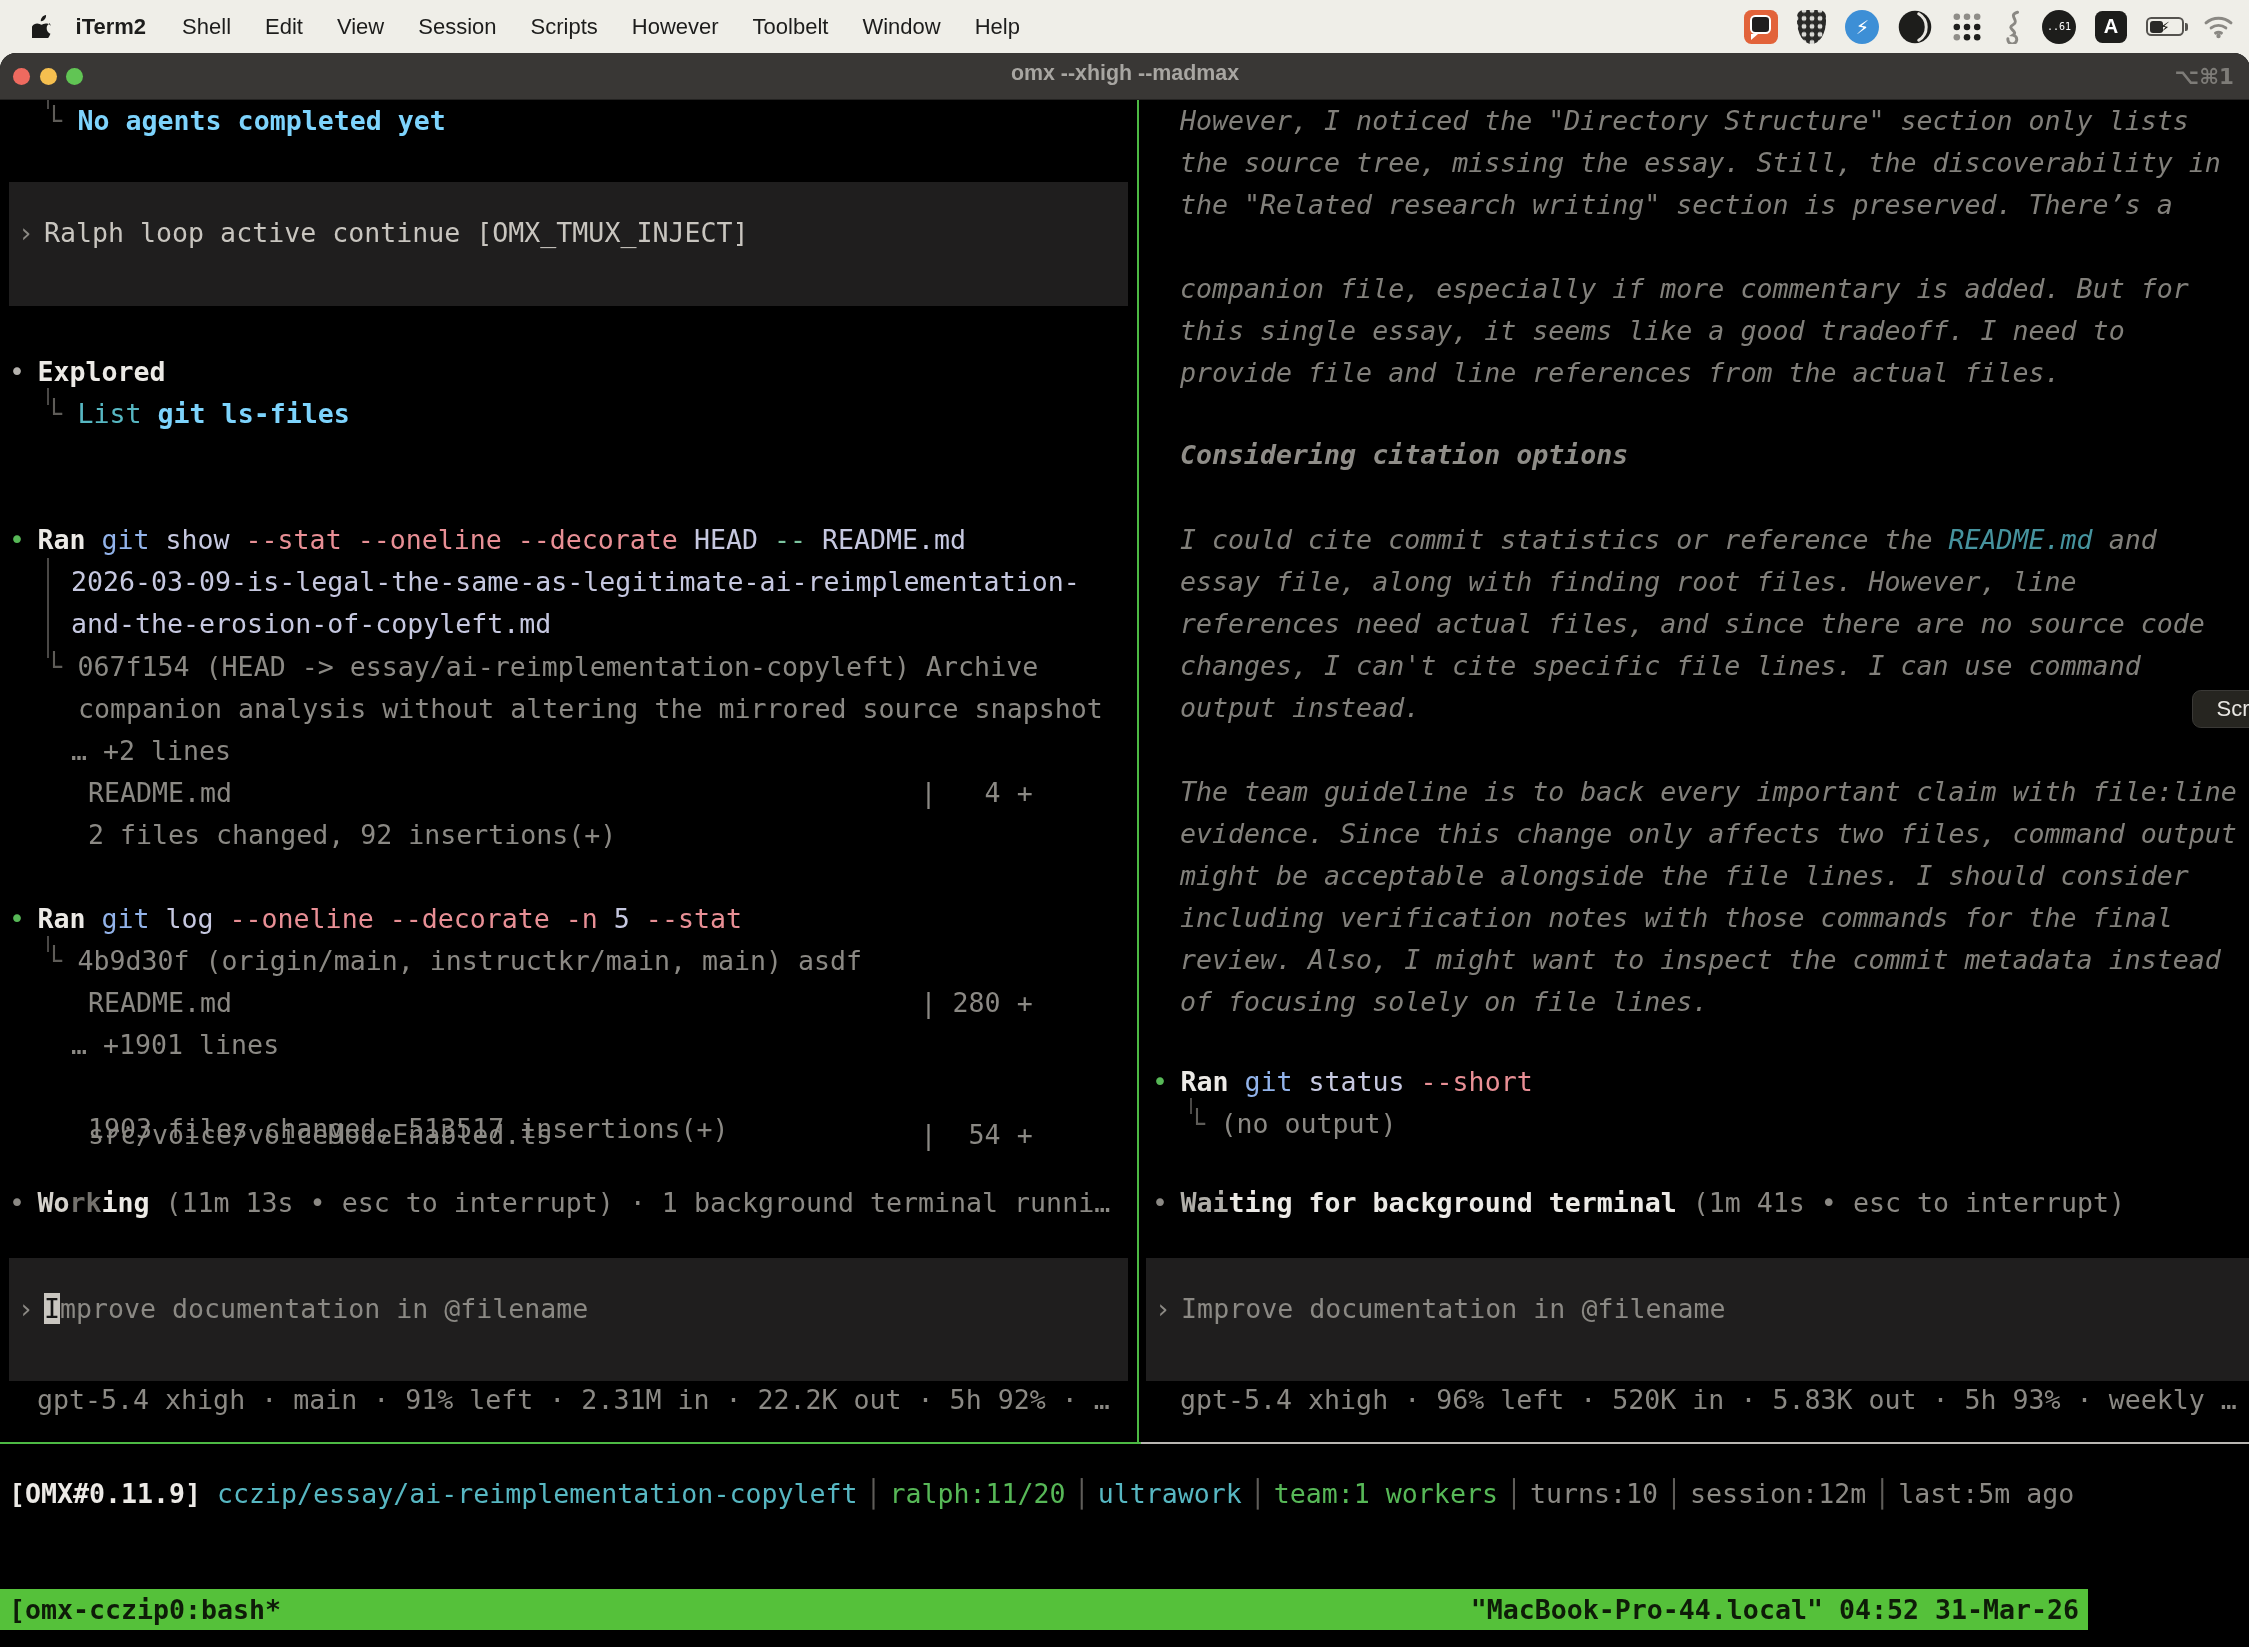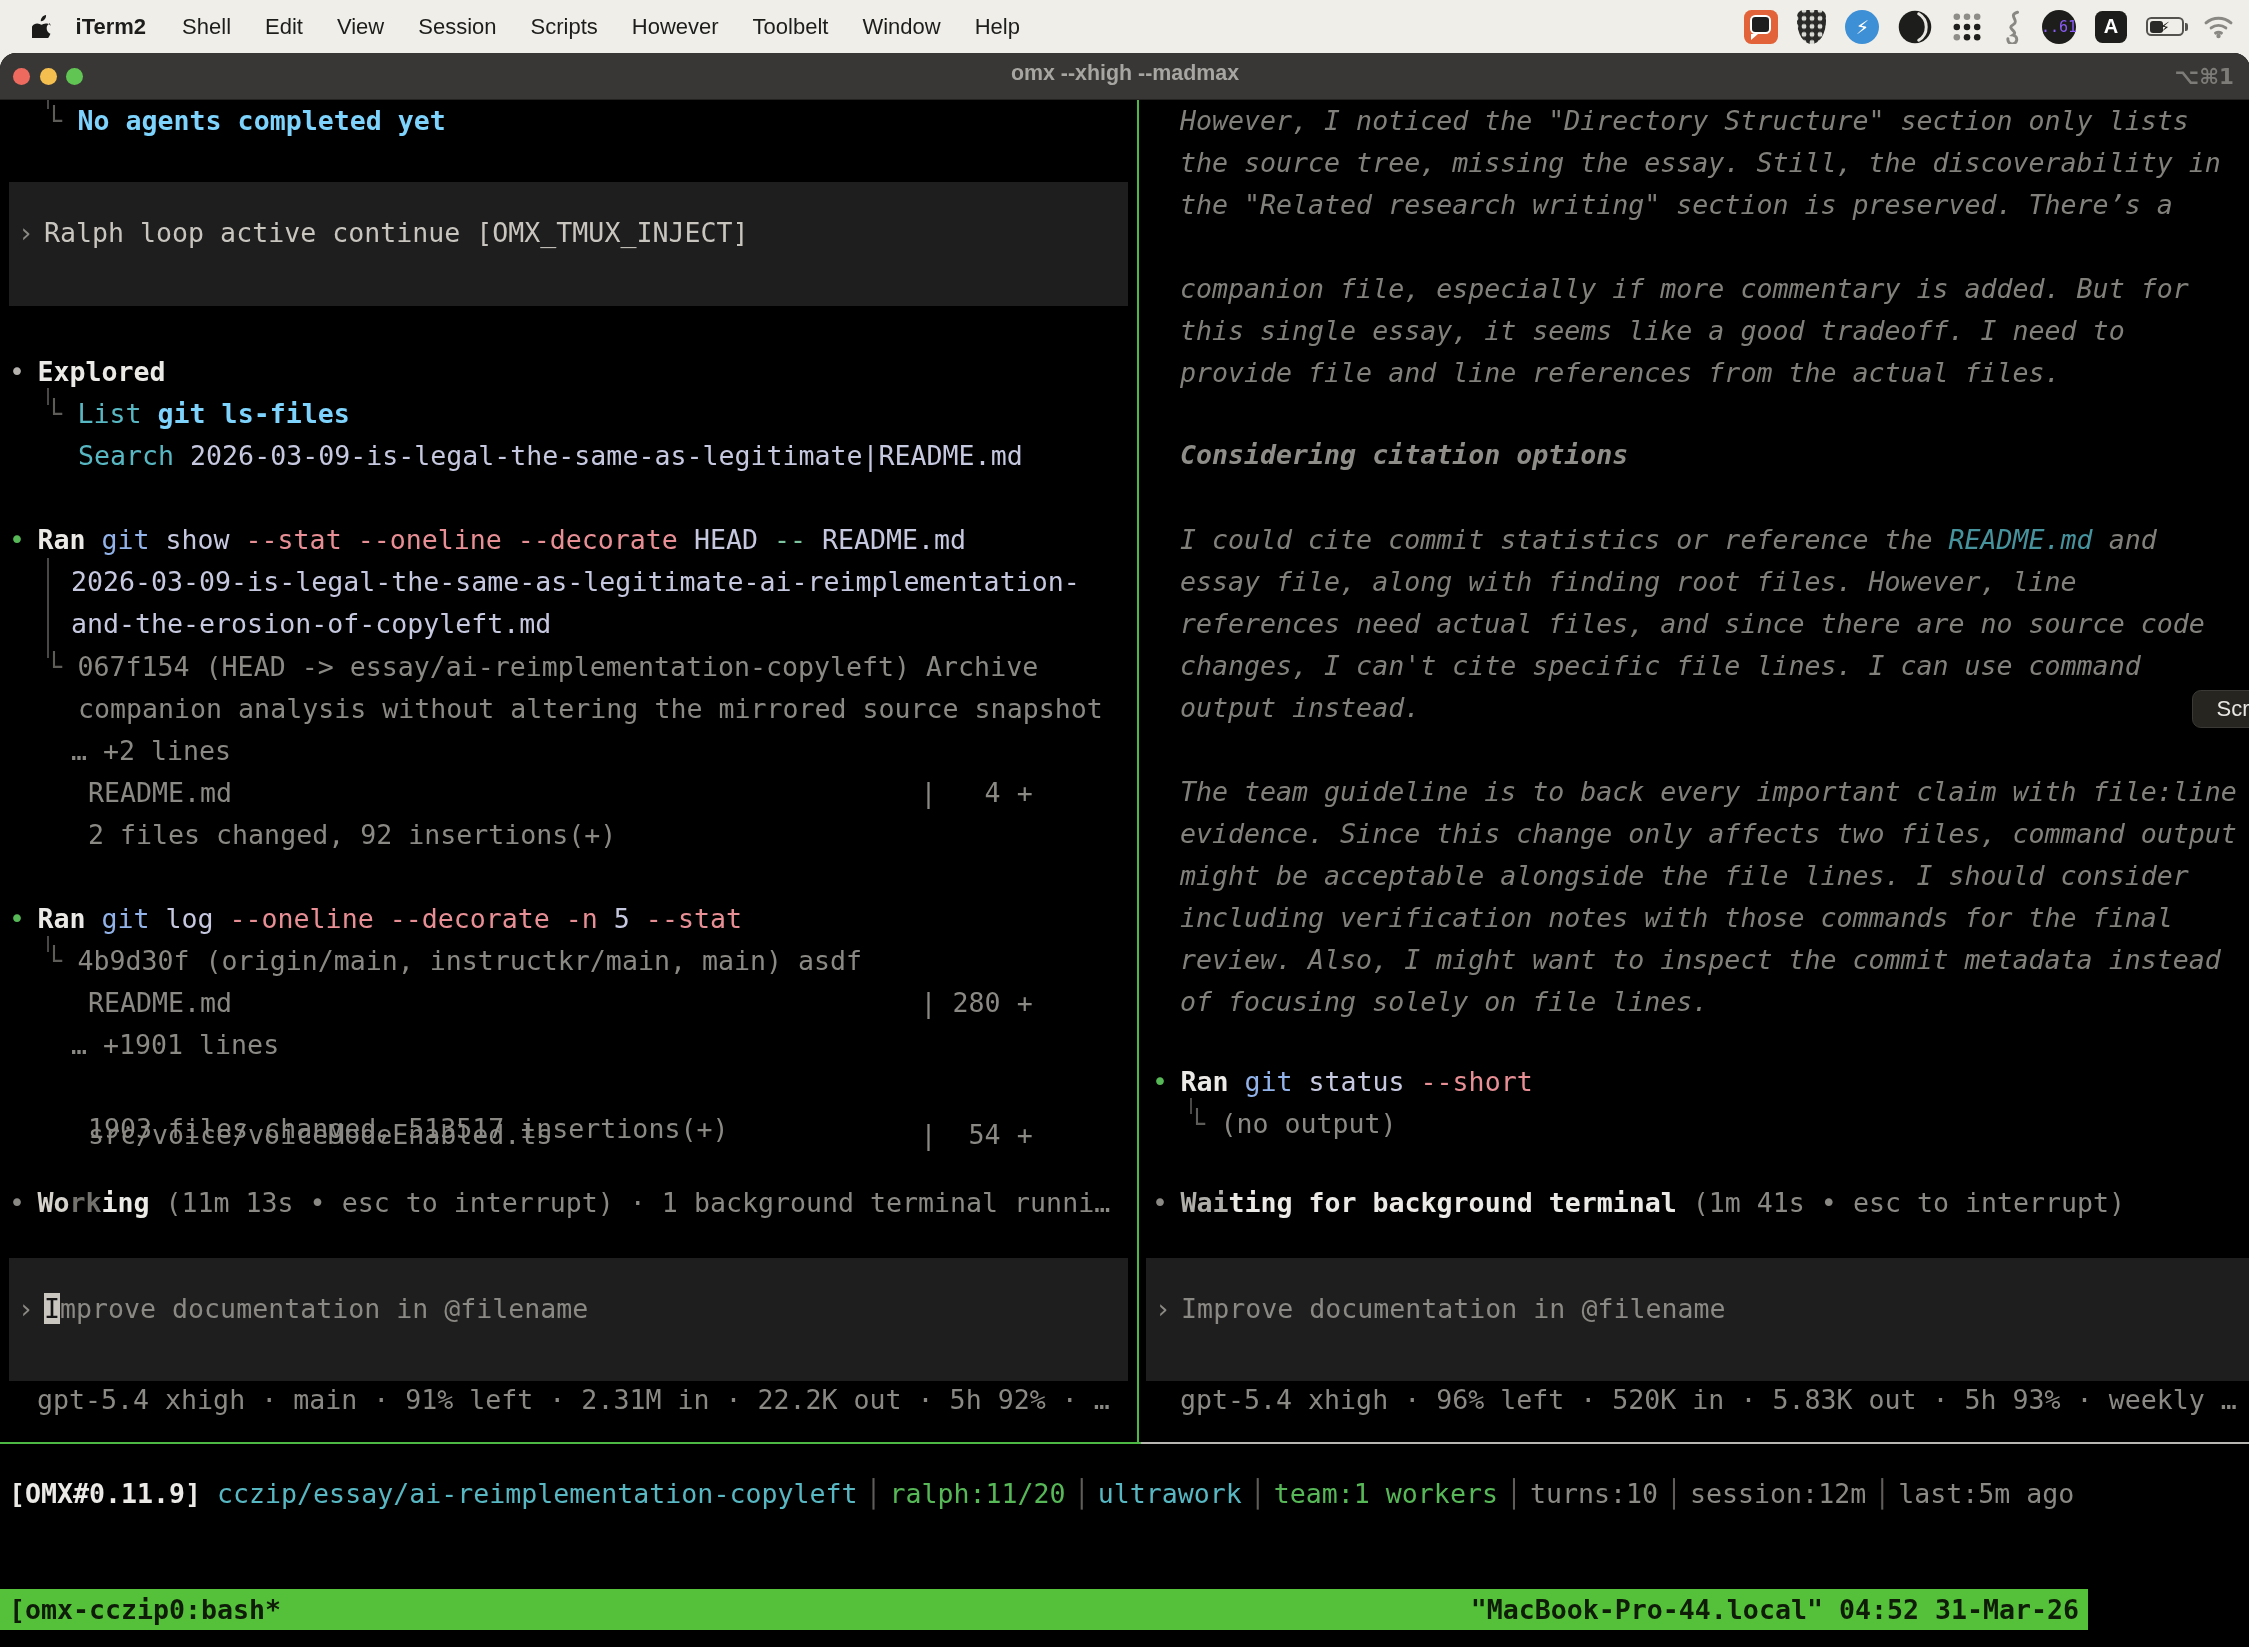--- a/index.html
+++ b/index.html
@@ -17,22 +17,22 @@
   .ic { display:flex; align-items:center; justify-content:center; }
   .ic-chat { position:relative; width:34px; height:34px; background:#e2633a; border-radius:7.4px; }
   .ic-chat .box { position:absolute; inset:5.9px 6.6px 9.6px 6.6px; border:2.2px solid #fff; border-radius:5.2px; }
   .ic-chat .tail { position:absolute; left:7.4px; bottom:3.7px; width:0; height:0;
                    border-left:7.4px solid #fff; border-bottom:6.6px solid transparent; }
   .ic-shield { width:29.5px; height:34px; background:#2a2a28; border-radius:6.6px 6.6px 50% 50% / 6.6px 6.6px 70% 70%;
                background-image:radial-gradient(#d8d8d4 2.2px, transparent 2.7px);
                background-size:8px 8px; background-position:3px 4.4px; }
   .ic-spark { width:34px; height:34px; border-radius:50%; background:#3d8fd6; color:#fff;
               font-size:19px; font-family:"DejaVu Sans", sans-serif; }
-  .ic-gauge { width:34px; height:34px; border-radius:50%; background:#1d1d1b; color:#8b5cf6;
-              font-size:15px; font-family:"DejaVu Sans Mono", monospace; }
+  .ic-gauge { width:34px; height:34px; border-radius:50%; background:#1d1d1b; color:#ffffff;
+              font-size:10px; font-family:"DejaVu Sans Mono", monospace; }
   .ic-a { width:32px; height:32px; border-radius:7.4px; background:#1d1d1b; color:#fff;
           font-size:20px; font-weight:bold; }
   .ic-batt { position:relative; width:38px; height:19px; border:2.2px solid #55534f; border-radius:5.2px; }
   .ic-batt .fill { position:absolute; left:1.5px; top:1.5px; bottom:1.5px; width:13.3px; background:#2a2a28; border-radius:3px; }
   .ic-batt .bolt { position:absolute; inset:0; display:flex; align-items:center; justify-content:center;
                    font-size:14px; color:#15140f; font-family:"DejaVu Sans", sans-serif; }
   .ic-batt .nub { position:absolute; right:-5.9px; top:4.4px; width:3px; height:8px; background:#55534f; border-radius:0 2.2px 2.2px 0; }
 
   
   .window { position:absolute; top:53px; left:0; width:2250px; height:1594px;
@@ -184,21 +184,20 @@
       <div class="pane pane-left">
         <div class="guide" style="left:47px; top:0; height:8.9px;"></div>
         <div class="row" style="left:46px; top:0;"><span class="crn">└</span><span class="warm">No agents completed yet</span></div>
 
         <div class="box" style="left:8.9px; top:82px; width:1119px; height:124px;"></div>
         <div class="row" style="left:17.7px; top:112px;"><span class="prm">›</span><span class="wht">Ralph loop active continue [OMX_TMUX_INJECT]</span></div>
 
         <div class="row" style="left:8.9px; top:251px;"><span class="blt" style="color:#b5b2ad;">•</span><span class="b">Explored</span></div>
         <div class="guide" style="left:47px; top:288px; height:17px;"></div>
         <div class="row" style="left:46px; top:293px;"><span class="crn">└</span><span class="cyan">List</span><span class="warm"> git ls-files</span></div>
-        <div class="row" style="left:78px; top:335px;"><span class="cyan">Search</span><span class="pale"> 2026-03-09-is-legal-the-same-as-legitimate|README.md</span></div>
 
         <div class="row" style="left:8.9px; top:419px;"><span class="blt grn">•</span><span class="b">Ran</span><span class="blue"> git</span><span class="pale"> show</span><span class="pink"> --stat --oneline --decorate</span><span class="pale"> HEAD</span><span class="teal"> --</span><span class="pale"> README.md</span></div>
         <div class="guide" style="left:47px; top:458px; height:100px;"></div>
         <div class="row pale" style="left:71px; top:461px;"><span>2026-03-09-is-legal-the-same-as-legitimate-ai-reimplementation-</span></div>
         <div class="row pale" style="left:71px; top:503px;"><span>and-the-erosion-of-copyleft.md</span></div>
         <div class="row" style="left:46px; top:546px;"><span class="crn">└</span><span>067f154 (HEAD -&gt; essay/ai-reimplementation-copyleft) Archive</span></div>
         <div class="row" style="left:78px; top:588px;"><span>companion analysis without altering the mirrored source snapshot</span></div>
         <div class="row" style="left:71px; top:630px;"><span>… +2 lines</span></div>
         <div class="row" style="left:88px; top:672px;"><span>README.md                                           |   4 +</span></div>
         <div class="row" style="left:88px; top:714px;"><span>2 files changed, 92 insertions(+)</span></div>

